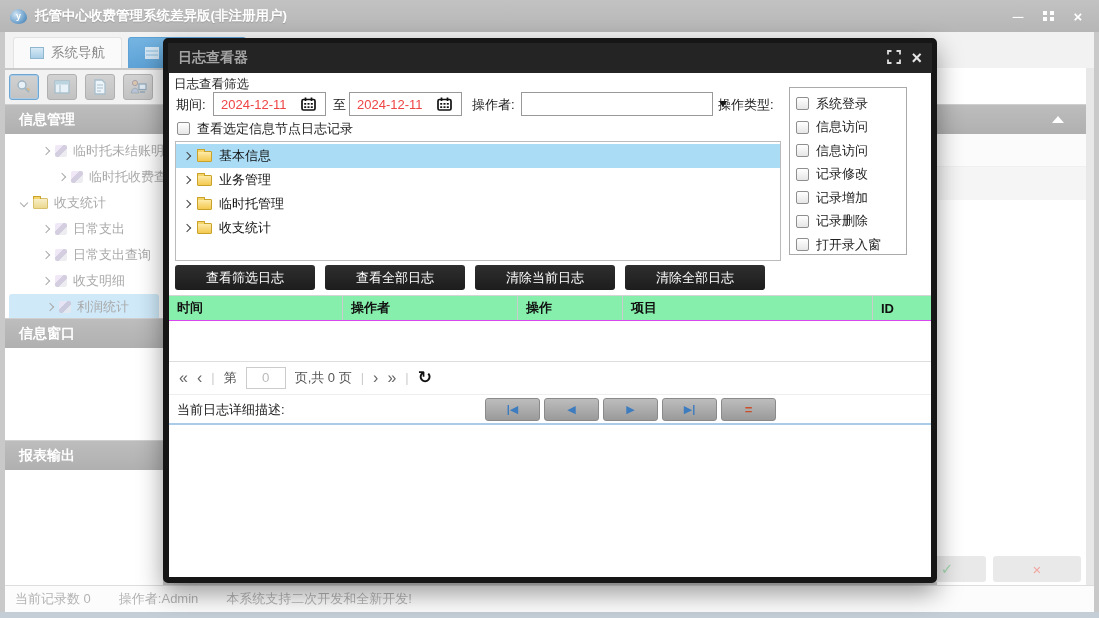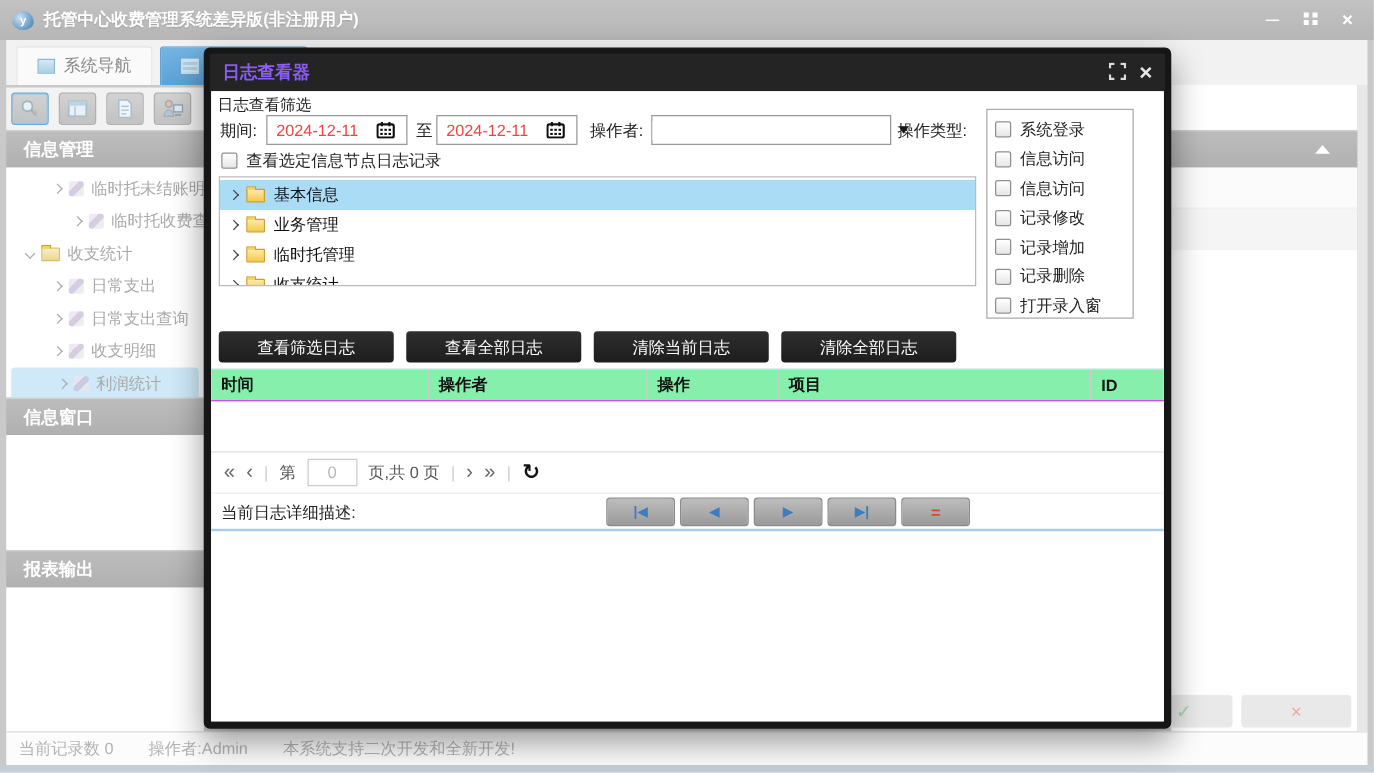--- a/index.html
+++ b/index.html
@@ -38,21 +38,21 @@
   .collapse-tri { width:0; height:0; border-left:6px solid transparent; border-right:6px solid transparent; border-bottom:7px solid #fff; }
   .bg-btn { height:26px; background:#e9e9e9; border-radius:3px; display:flex; align-items:center; justify-content:center; font-size:15px; }
 
   
   .statusbar { left:5px; top:585px; width:1089px; height:27px; background:#fcfcfc; border-top:1px solid #ddd; display:flex; align-items:center; gap:28px; padding-left:10px; color:#b3b3b3; font-size:13px; }
   .bottom-strip { left:0; top:612px; width:1099px; height:6px; background:#c4ced6; }
 
   
   .dialog { left:163px; top:38px; width:774px; height:545px; background:#fff; border:6px solid #161616; border-radius:5px; box-shadow:0 10px 26px rgba(0,0,0,.4); }
   .dlg-titlebar { height:30px; background:#242424; margin:-1px; display:flex; align-items:center; padding:0 10px; gap:10px; }
-  .dlg-title { color:#8b5cf6; font-weight:bold; font-size:14px; flex:1; }
+  .dlg-title { color:#a3a3a3; font-weight:bold; font-size:14px; flex:1; }
   .dlg-close { color:#e6e6e6; font-size:18px; font-weight:bold; line-height:1; cursor:pointer; }
   .dlg-content { position:absolute; left:0; top:29px; width:762px; height:504px; background:#fff; }
   .flabel { color:#222; font-size:13px; }
   .datebox { display:flex; align-items:center; border:1px solid #999; height:24px; background:#fff; padding:0 4px 0 7px; gap:4px; }
   .datebox input { border:none; outline:none; width:76px; font-size:13px; font-family:inherit; color:#ef4444; }
   .combo { display:flex; align-items:center; border:1px solid #999; height:24px; background:#fff; }
   .combo input { border:none; outline:none; flex:1; padding:0 6px; font-family:inherit; }
   .combo-arrow { width:0; height:0; border-left:4.5px solid transparent; border-right:4.5px solid transparent; border-top:6px solid #111; margin:0 8px; }
   .cb { width:13px; height:13px; border:1px solid #8f8f8f; background:linear-gradient(#fff,#e6e6e6); border-radius:2px; flex:none; }
   .listbox { border:1px solid #aaa; background:#fff; padding:4px 0 0 6px; overflow:hidden; }
@@ -292,21 +292,21 @@
           <span class="cb"></span>
           <span>打开录入窗</span>
         </div>
     </div>
 
     <div class="abs lrow" style="left:8px; top:44px;">
       <span class="cb"></span>
       <span class="flabel">查看选定信息节点日志记录</span>
     </div>
 
-    <div class="abs treebox" style="left:6px; top:68px; width:606px; height:88px; padding-top:2px;">
+    <div class="abs treebox" style="left:6px; top:68px; width:606px; height:120px; padding-top:2px;">
       <div class="trow sel">
         <span class="chev dark"></span>
         <span class="folder"></span>
         <span>基本信息</span>
       </div>
       <div class="trow">
         <span class="chev dark"></span>
         <span class="folder"></span>
         <span>业务管理</span>
       </div>

